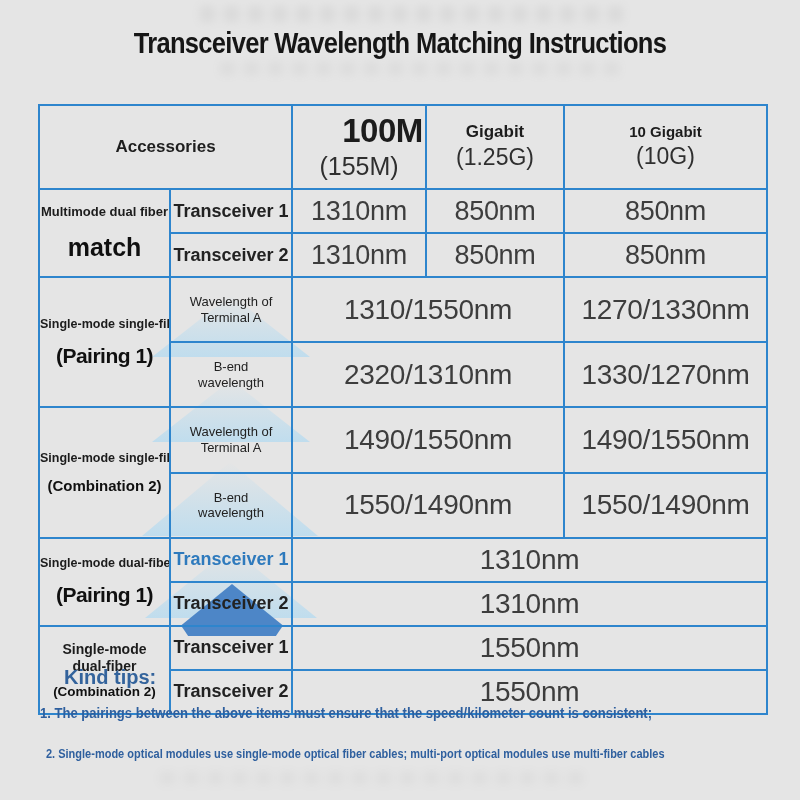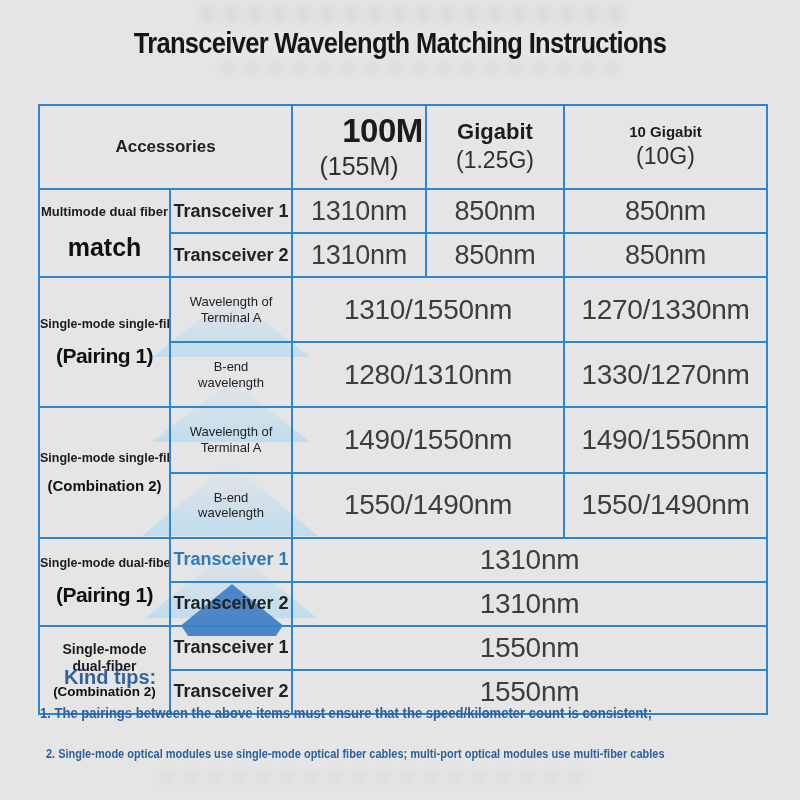--- a/index.html
+++ b/index.html
@@ -46,21 +46,21 @@
     background:transparent;overflow:hidden;
   }
   thead tr{height:84px;margin-left:24px;}
   tbody tr{height:44px;}
 
   .acc{font-size:17px;font-weight:700;color:var(--ink);}
   .hcell .speed{font-weight:700;color:#1c1c1c;line-height:1.1;}
   .hcell .rate{font-weight:400;color:#2f2f2f;margin-top:3px;}
   .h-100m .speed{font-size:33px;letter-spacing:-0.5px;padding-left:47px;}
   .h-100m .rate{font-size:25px;}
-  .h-gig .speed{font-size:22px;}
+  .h-gig .speed{font-size:17px;}
   .h-gig .rate{font-size:23px;}
   .h-10g .speed{font-size:15px;}
   .h-10g .rate{font-size:23px;}
 
   td.group .type{font-weight:700;color:#1c1c1c;white-space:nowrap;line-height:1.25;}
   td.group .name{font-weight:700;color:#101010;margin-top:11px;white-space:nowrap;}
   td.g1 .type{font-size:13px;}   td.g1 .name{font-size:25px;margin-top:13px;}
   td.g2 .type{font-size:12.5px;} td.g2 .name{font-size:21px;letter-spacing:-0.5px;}
   td.g3 .type{font-size:12.5px;} td.g3 .name{font-size:15px;}
   td.g4 .type{font-size:12.5px;} td.g4 .name{font-size:21px;letter-spacing:-0.5px;}
@@ -145,21 +145,21 @@
         <td rowspan="2" class="group g2">
           <div class="type">Single-mode single-fiber</div>
           <div class="name">(Pairing 1)</div>
         </td>
         <td class="rlabel small">Wavelength of Terminal A</td>
         <td colspan="2" class="val merged">1310/1550nm</td>
         <td class="val merged">1270/1330nm</td>
       </tr>
       <tr>
         <td class="rlabel small">B-end wavelength</td>
-        <td colspan="2" class="val merged">1280/1310nm</td>
+        <td colspan="2" class="val merged">2320/1310nm</td>
         <td class="val merged">1330/1270nm</td>
       </tr>
 
       <tr>
         <td rowspan="2" class="group g3">
           <div class="type">Single-mode single-fiber</div>
           <div class="name">(Combination 2)</div>
         </td>
         <td class="rlabel small">Wavelength of Terminal A</td>
         <td colspan="2" class="val merged">1490/1550nm</td>

